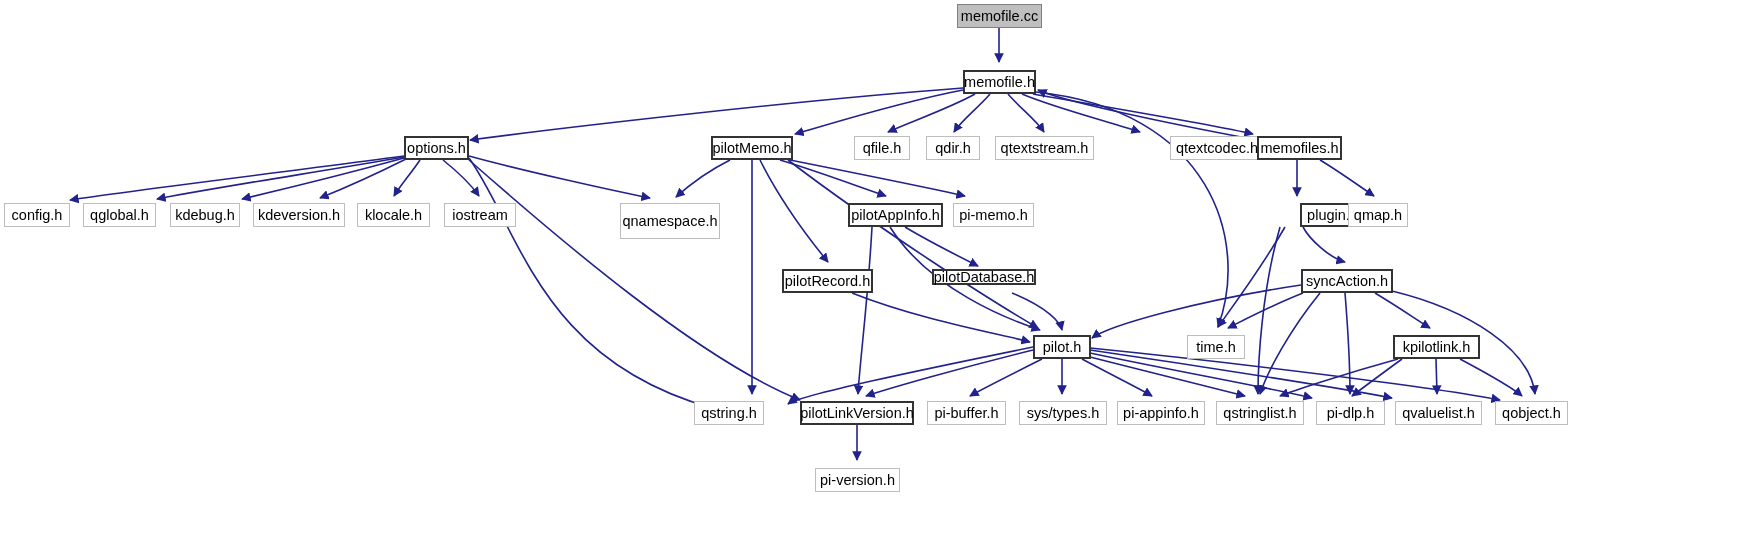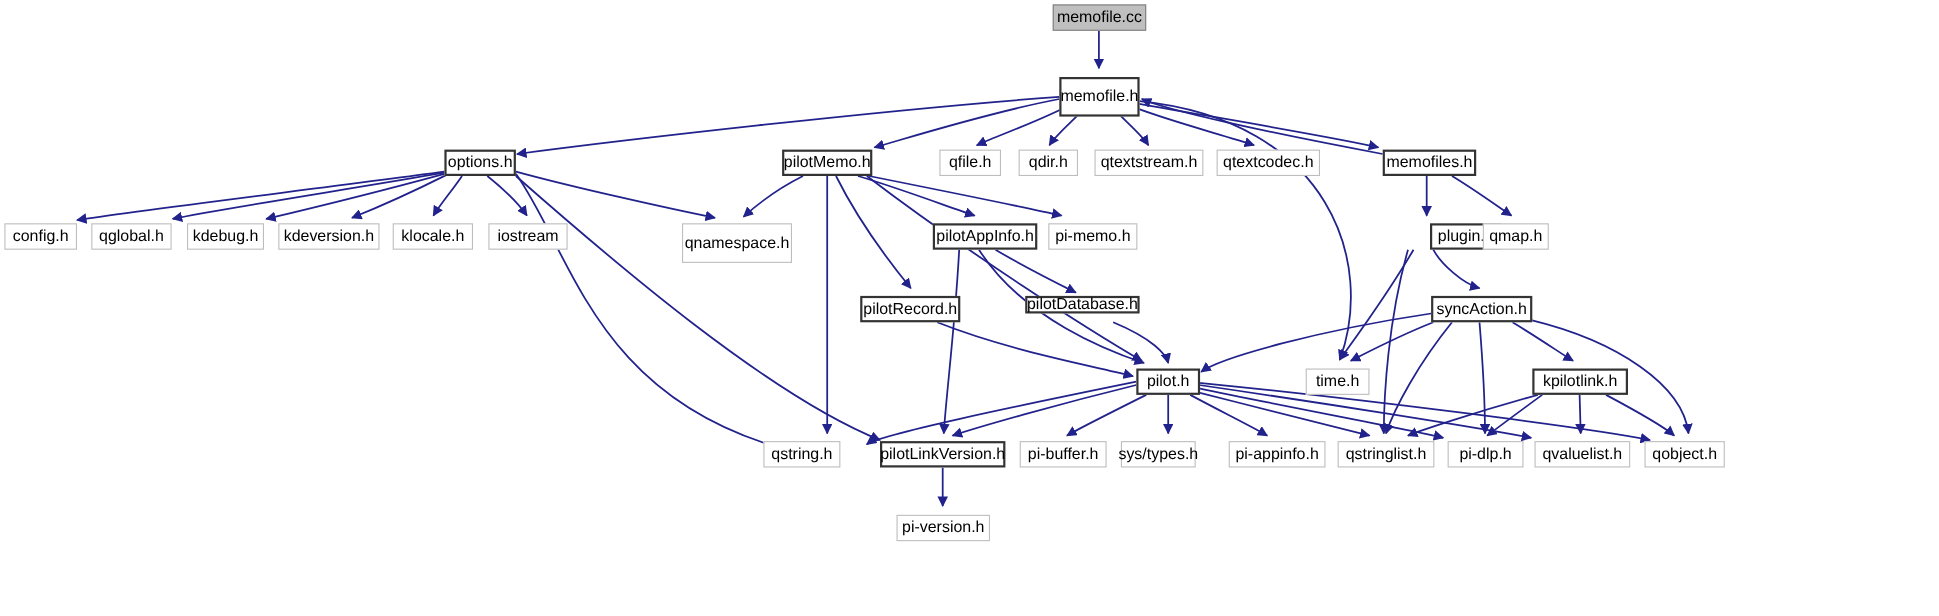--- a/index.html
+++ b/index.html
@@ -117,39 +117,39 @@
         <path d="M 1090,353 C 1170,370 1280,390 1312,398" fill="none" stroke="#22228c" stroke-width="1.6" marker-end="url(#arrow-end)"></path>
         <path d="M 1090,350 C 1200,366 1340,388 1392,398" fill="none" stroke="#22228c" stroke-width="1.6" marker-end="url(#arrow-end)"></path>
         <path d="M 1090,348 C 1230,362 1440,388 1500,400" fill="none" stroke="#22228c" stroke-width="1.6" marker-end="url(#arrow-end)"></path>
         <path d="M 857,425 L 857,460" fill="none" stroke="#22228c" stroke-width="1.6" marker-end="url(#arrow-end)"></path>
       </g>
   </svg>
   <div id="nodes-layer">
       <div class="node root" style="left: 957px; top: 4px; width: 85px; height: 24px;">
         <span class="node-label">memofile.cc</span>
       </div>
-      <div class="node bold" style="left: 963px; top: 70px; width: 73px; height: 36px;">
+      <div class="node bold" style="left: 963px; top: 70px; width: 73px; height: 24px;">
         <span class="node-label">memofile.h</span>
       </div>
       <div class="node bold" style="left: 404px; top: 136px; width: 65px; height: 24px;">
         <span class="node-label">options.h</span>
       </div>
       <div class="node bold" style="left: 711px; top: 136px; width: 82px; height: 24px;">
         <span class="node-label">pilotMemo.h</span>
       </div>
       <div class="node" style="left: 854px; top: 136px; width: 56px; height: 24px;">
         <span class="node-label">qfile.h</span>
       </div>
       <div class="node" style="left: 926px; top: 136px; width: 54px; height: 24px;">
         <span class="node-label">qdir.h</span>
       </div>
       <div class="node" style="left: 995px; top: 136px; width: 99px; height: 24px;">
         <span class="node-label">qtextstream.h</span>
       </div>
-      <div class="node" style="left: 1106px; top: 136px; width: 94px; height: 24px;">
+      <div class="node" style="left: 1170px; top: 136px; width: 94px; height: 24px;">
         <span class="node-label">qtextcodec.h</span>
       </div>
       <div class="node bold" style="left: 1257px; top: 136px; width: 85px; height: 24px;">
         <span class="node-label">memofiles.h</span>
       </div>
       <div class="node" style="left: 4px; top: 203px; width: 66px; height: 24px;">
         <span class="node-label">config.h</span>
       </div>
       <div class="node" style="left: 83px; top: 203px; width: 73px; height: 24px;">
         <span class="node-label">qglobal.h</span>
@@ -201,21 +201,21 @@
       </div>
       <div class="node" style="left: 694px; top: 401px; width: 70px; height: 24px;">
         <span class="node-label">qstring.h</span>
       </div>
       <div class="node bold" style="left: 800px; top: 401px; width: 114px; height: 24px;">
         <span class="node-label">pilotLinkVersion.h</span>
       </div>
       <div class="node" style="left: 927px; top: 401px; width: 79px; height: 24px;">
         <span class="node-label">pi-buffer.h</span>
       </div>
-      <div class="node" style="left: 1019px; top: 401px; width: 68px; height: 24px;">
+      <div class="node" style="left: 1019px; top: 401px; width: 88px; height: 24px;">
         <span class="node-label">sys/types.h</span>
       </div>
       <div class="node" style="left: 1117px; top: 401px; width: 88px; height: 24px;">
         <span class="node-label">pi-appinfo.h</span>
       </div>
       <div class="node" style="left: 1216px; top: 401px; width: 88px; height: 24px;">
         <span class="node-label">qstringlist.h</span>
       </div>
       <div class="node" style="left: 1316px; top: 401px; width: 69px; height: 24px;">
         <span class="node-label">pi-dlp.h</span>

